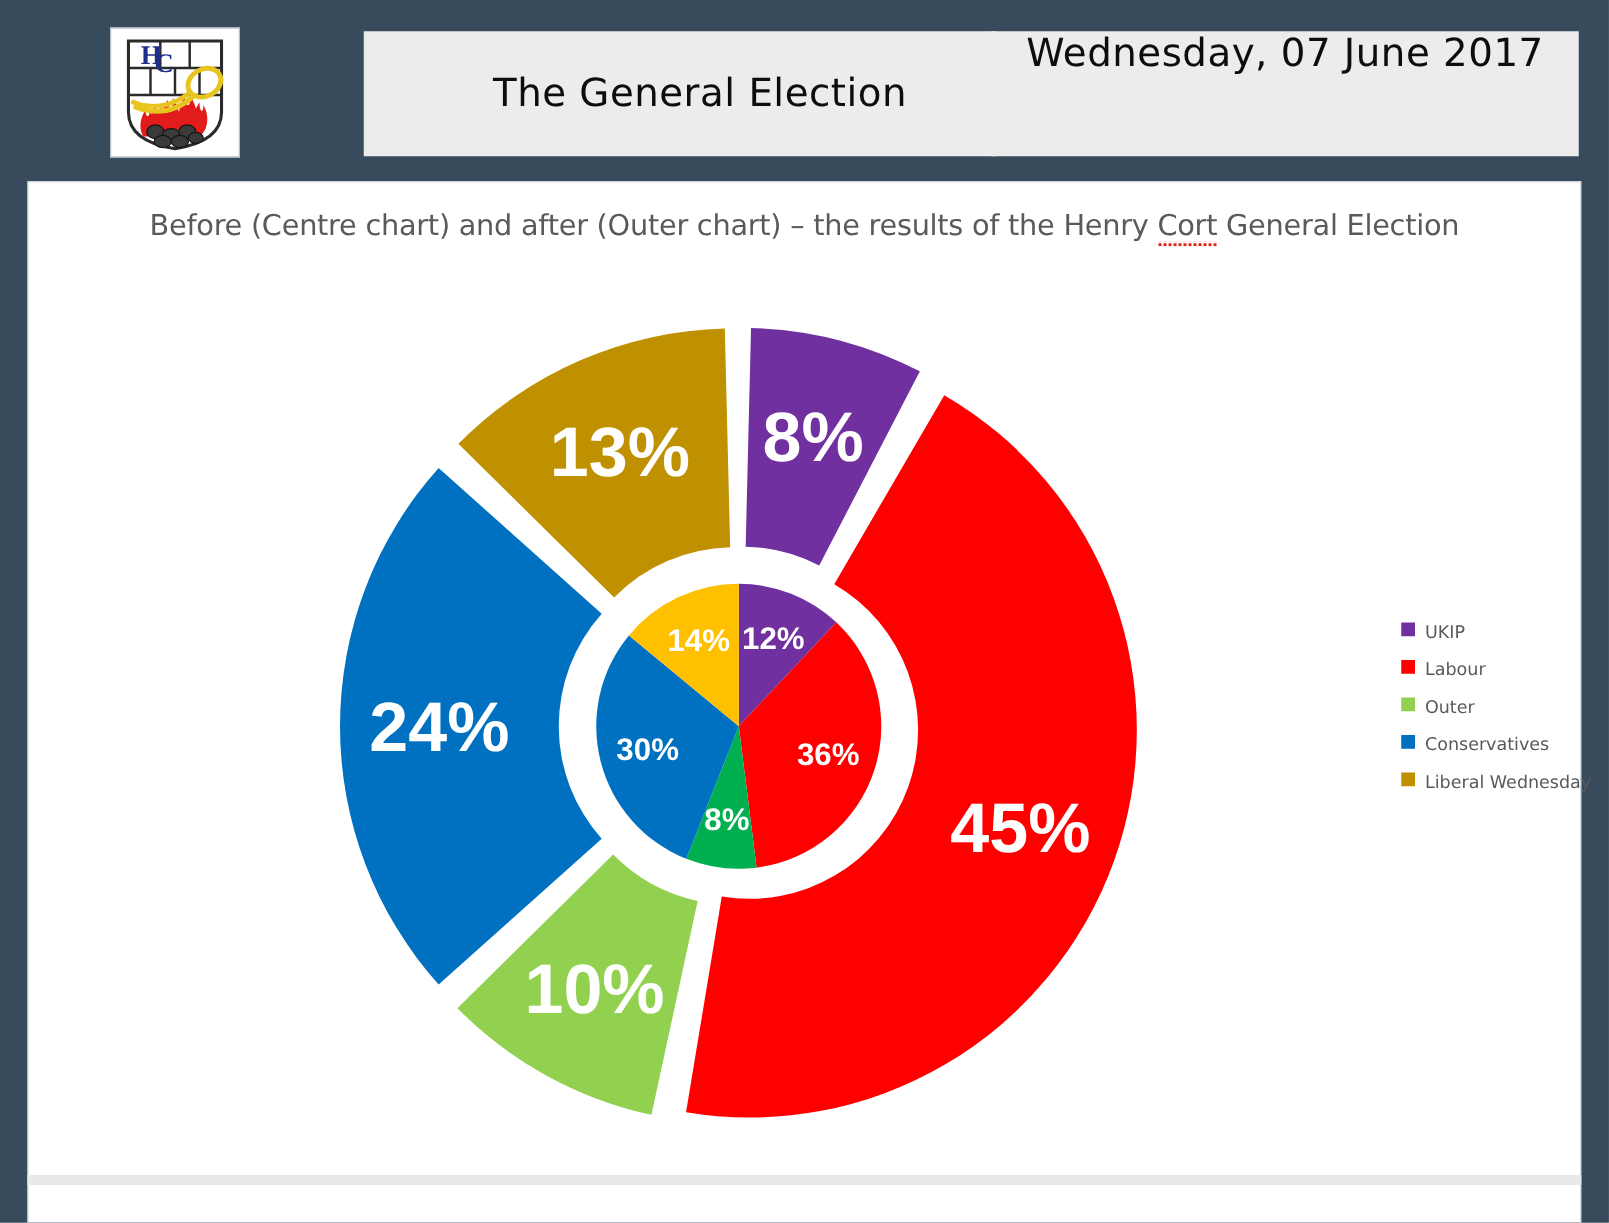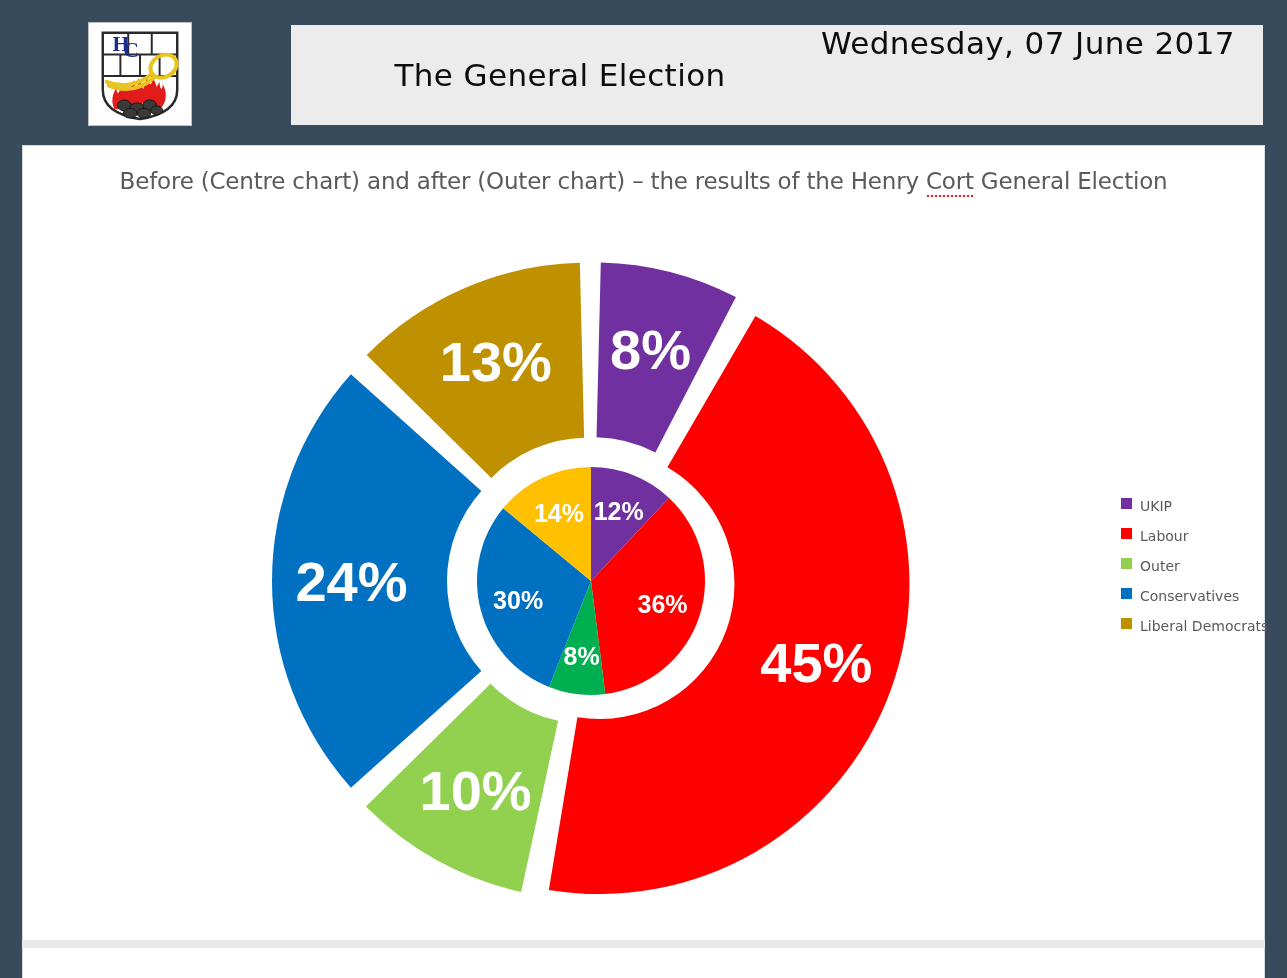--- a/index.html
+++ b/index.html
@@ -241,18 +241,18 @@
     <div class="legend-row">
       <span class="swatch" style="background: rgb(146, 208, 80);"></span>
       <span class="legend-label">Outer</span>
     </div>
     <div class="legend-row">
       <span class="swatch" style="background: rgb(0, 112, 192);"></span>
       <span class="legend-label">Conservatives</span>
     </div>
     <div class="legend-row">
       <span class="swatch" style="background: rgb(191, 144, 0);"></span>
-      <span class="legend-label">Liberal Democrats</span>
+      <span class="legend-label">Liberal Wednesday</span>
     </div>
   </div>
 
 </div>
 <div class="panel-foot"></div>
 
 </body></html>

